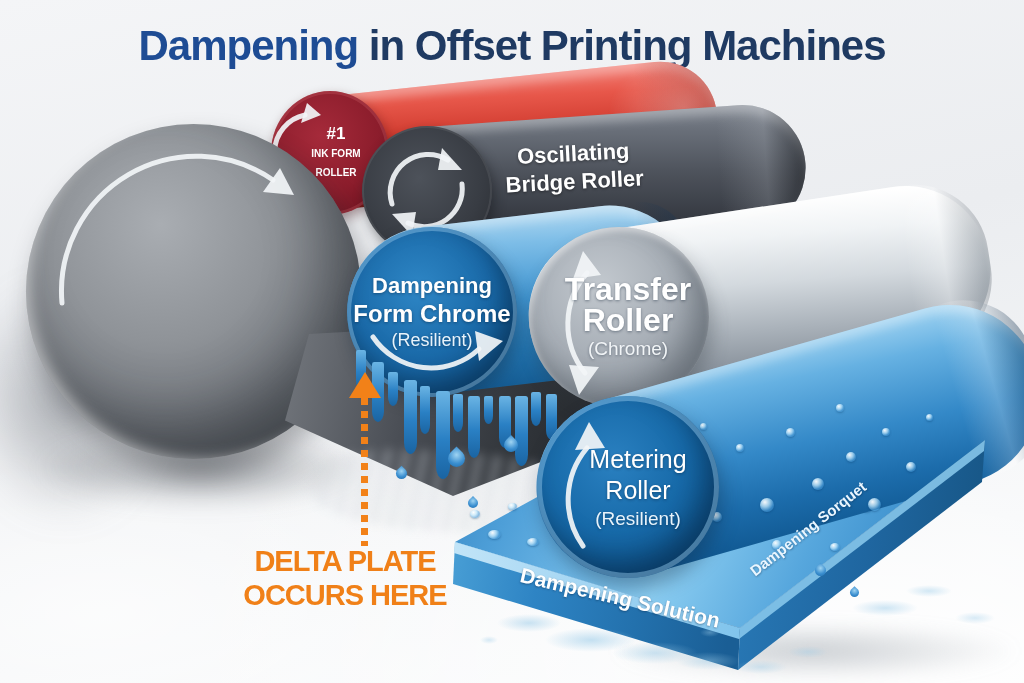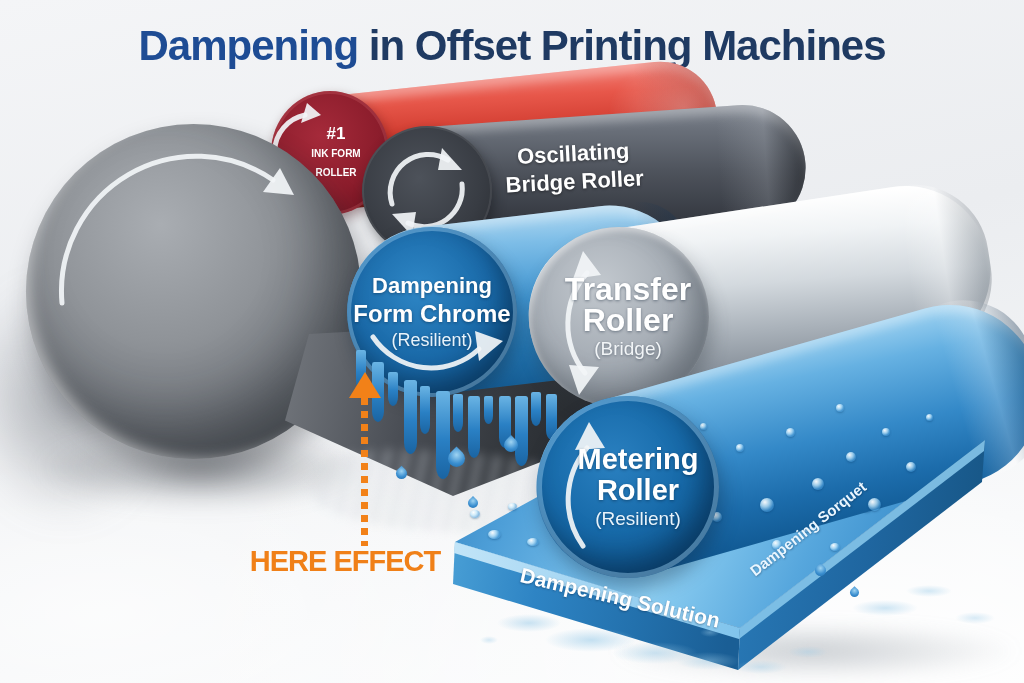--- a/index.html
+++ b/index.html
@@ -86,21 +86,21 @@
   #transfer-label .l3{font-size:19px;font-weight:400;line-height:25px;color:#f2f5f7;}
 
   
   #metering-body{left:530px;top:351px;width:516px;height:180px;border-radius:90px;transform:rotate(-15.9deg);
     background:linear-gradient(184deg,#a8d8f4 0%,#66b1e2 22%,#3489c8 52%,#1c6cab 76%,#115a94 95%);}
   #metering-body::after{width:140px;background:linear-gradient(90deg,transparent 40%,rgba(255,255,255,.22) 68%,rgba(8,40,70,.35) 96%);}
   #metering-face{left:537px;top:396px;width:182px;height:182px;border-radius:50%;
     background:radial-gradient(circle at 42% 36%,#2a80c0 0%,#176aa9 45%,#0f5791 75%,#0b4677 98%);
     box-shadow:inset 0 0 0 5px rgba(150,205,240,.45),inset -12px -16px 28px rgba(4,28,52,.5),4px 10px 18px rgba(15,40,65,.35);}
   #metering-label{padding-left:20px;}
-  #metering-label .l1,#metering-label .l2{font-size:29px;font-weight:700;line-height:31px;}
+  #metering-label .l1,#metering-label .l2{font-size:25px;font-weight:400;line-height:31px;}
   #metering-label .l3{font-size:19px;font-weight:400;line-height:25px;color:#e8f3fb;}
 
   
   #tray-top{left:440px;top:400px;width:560px;height:240px;
     clip-path:polygon(260px 8px,15px 142px,300px 228px,545px 40px);
     background:linear-gradient(115deg,#2f7fbd 0%,#4e9fd8 18%,#8bcdf1 45%,#57a7dd 65%,#3186c6 85%,#2470ab 100%);}
   #tray-front{left:448px;top:536px;width:300px;height:140px;
     clip-path:polygon(7px 6px,292px 92px,290px 134px,5px 48px);
     background:linear-gradient(100deg,#4aa0d6 0%,#2e84c4 30%,#2371ad 62%,#1a5e95 92%);}
   #tray-front-rim{left:448px;top:536px;width:300px;height:140px;
@@ -191,21 +191,21 @@
   <div class="abs body-cyl" id="transfer-body"></div>
   <div class="abs" id="transfer-face">
     <svg class="arrow" viewBox="0 0 180 180" style="left:0;top:0;width:180px;height:180px">
       <path d="M 58 46 A 78 78 0 0 0 56 146"></path>
       <polygon points="54,24 72,48 44,52"></polygon>
       <polygon points="50,168 70,140 40,138"></polygon>
     </svg>
     <div class="abs face-label" id="transfer-label">
       <span class="l1">Transfer</span>
       <span class="l2">Roller</span>
-      <span class="l3">(Bridge)</span>
+      <span class="l3">(Chrome)</span>
     </div>
   </div>
 
   <div class="abs" id="form-face">
     <svg class="arrow" viewBox="0 0 170 170" style="left:0;top:0;width:170px;height:170px">
       <path d="M 26 110 A 70 70 0 0 0 132 122"></path>
       <polygon points="156,114 128,104 132,134"></polygon>
     </svg>
     <div class="abs face-label" id="form-label">
       <span class="l1">Dampening</span>
@@ -301,16 +301,17 @@
     <div class="puddle" style="left:955px;top:612px;width:40px;height:12px;opacity:.4"></div>
     <div class="puddle" style="left:480px;top:636px;width:18px;height:8px;opacity:.4"></div>
     <div class="puddle" style="left:700px;top:628px;width:20px;height:9px;opacity:.4"></div>
     <div class="tear" style="left:815px;top:565px;width:11px;height:11px"></div>
     <div class="tear" style="left:850px;top:588px;width:9px;height:9px"></div>
   </div>
 
   <div class="abs" id="delta-line"></div>
   <div class="abs" id="delta-head"></div>
   <div class="abs" id="delta-label">
-    <div>HERE EFFECT</div>
+    <div>DELTA PLATE</div>
+    <div>OCCURS HERE</div>
   </div>
 
 </div>
 
 </body></html>

